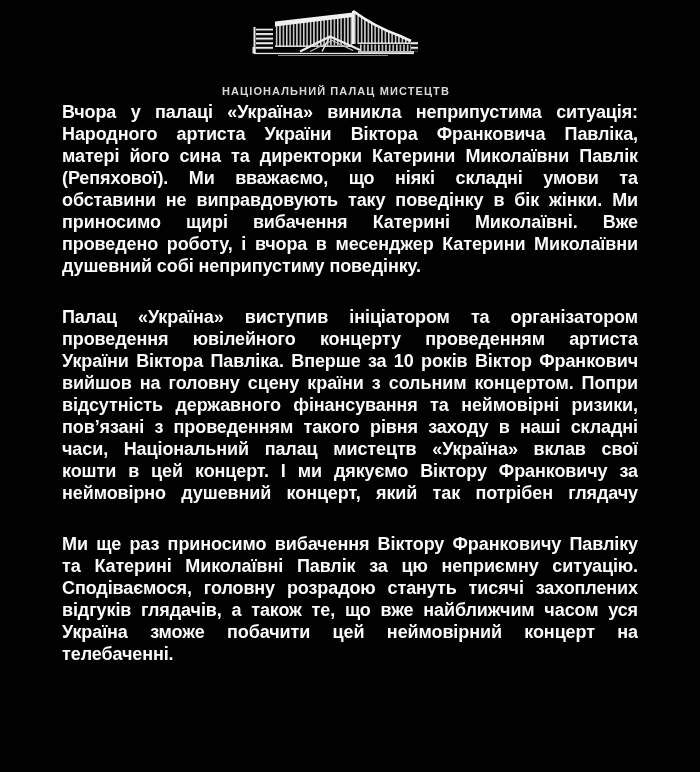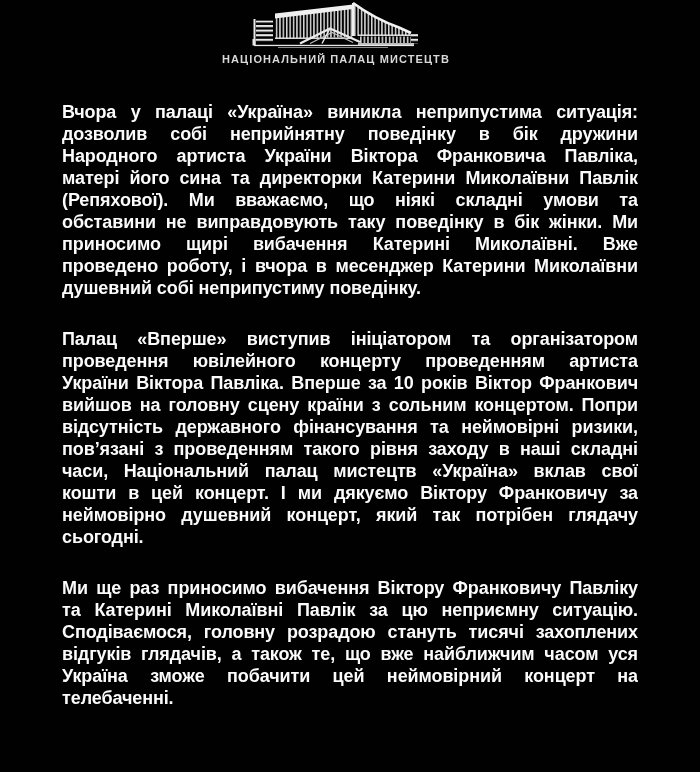--- a/index.html
+++ b/index.html
@@ -11,26 +11,27 @@
     position: relative;
     width: 700px;
     height: 772px;
     background: #010101;
     overflow: hidden;
     font-family: "Liberation Sans", "DejaVu Sans", sans-serif;
   }
   
   .logo {
     position: absolute;
-    top: 0;
+    top: 8px;
     left: 0;
     width: 672px; 
     display: flex;
     flex-direction: column;
     align-items: center;
+    gap: 24px;
   }
   .building-svg {
     width: 170px;
     height: 47px;
     margin-top: 2px;
     display: block;
   }
   .logo-line1 {
     margin-top: 4px;
     font-size: 11px;
@@ -118,40 +119,38 @@
       <rect x="2" y="42.8" width="160" height="1.3" fill="#e9e9e9"></rect>
       <rect x="26" y="45" width="110" height="0.9" fill="#9a9a9a"></rect>
     </svg>
 
     <div class="logo-line1">НАЦІОНАЛЬНИЙ ПАЛАЦ МИСТЕЦТВ</div>
   </div>
 
   <div class="statement">
       <div class="para">
         <div class="line">Вчора у палаці «Україна» виникла неприпустима ситуація:</div>
-        <div class="line">дозволив собі неприйнятну поведінку в бік дружини</div>
         <div class="line">Народного артиста України Віктора Франковича Павліка,</div>
         <div class="line">матері його сина та директорки Катерини Миколаївни Павлік</div>
         <div class="line">(Репяхової). Ми вважаємо, що ніякі складні умови та</div>
         <div class="line">обставини не виправдовують таку поведінку в бік жінки. Ми</div>
         <div class="line">приносимо щирі вибачення Катерині Миколаївні. Вже</div>
         <div class="line">проведено роботу, і вчора в месенджер Катерини Миколаївни</div>
         <div class="line last">душевний собі неприпустиму поведінку.</div>
       </div>
       <div class="para">
-        <div class="line">Палац «Вперше» виступив ініціатором та організатором</div>
+        <div class="line">Палац «Україна» виступив ініціатором та організатором</div>
         <div class="line">проведення ювілейного концерту проведенням артиста</div>
         <div class="line">України Віктора Павліка. Вперше за 10 років Віктор Франкович</div>
         <div class="line">вийшов на головну сцену країни з сольним концертом. Попри</div>
         <div class="line">відсутність державного фінансування та неймовірні ризики,</div>
         <div class="line">пов’язані з проведенням такого рівня заходу в наші складні</div>
         <div class="line">часи, Національний палац мистецтв «Україна» вклав свої</div>
         <div class="line">кошти в цей концерт. І ми дякуємо Віктору Франковичу за</div>
         <div class="line">неймовірно душевний концерт, який так потрібен глядачу</div>
-        <div class="line last">сьогодні.</div>
       </div>
       <div class="para">
         <div class="line">Ми ще раз приносимо вибачення Віктору Франковичу Павліку</div>
         <div class="line">та Катерині Миколаївні Павлік за цю неприємну ситуацію.</div>
         <div class="line">Сподіваємося, головну розрадою стануть тисячі захоплених</div>
         <div class="line">відгуків глядачів, а також те, що вже найближчим часом уся</div>
         <div class="line">Україна зможе побачити цей неймовірний концерт на</div>
         <div class="line last">телебаченні.</div>
       </div>
     </div>

